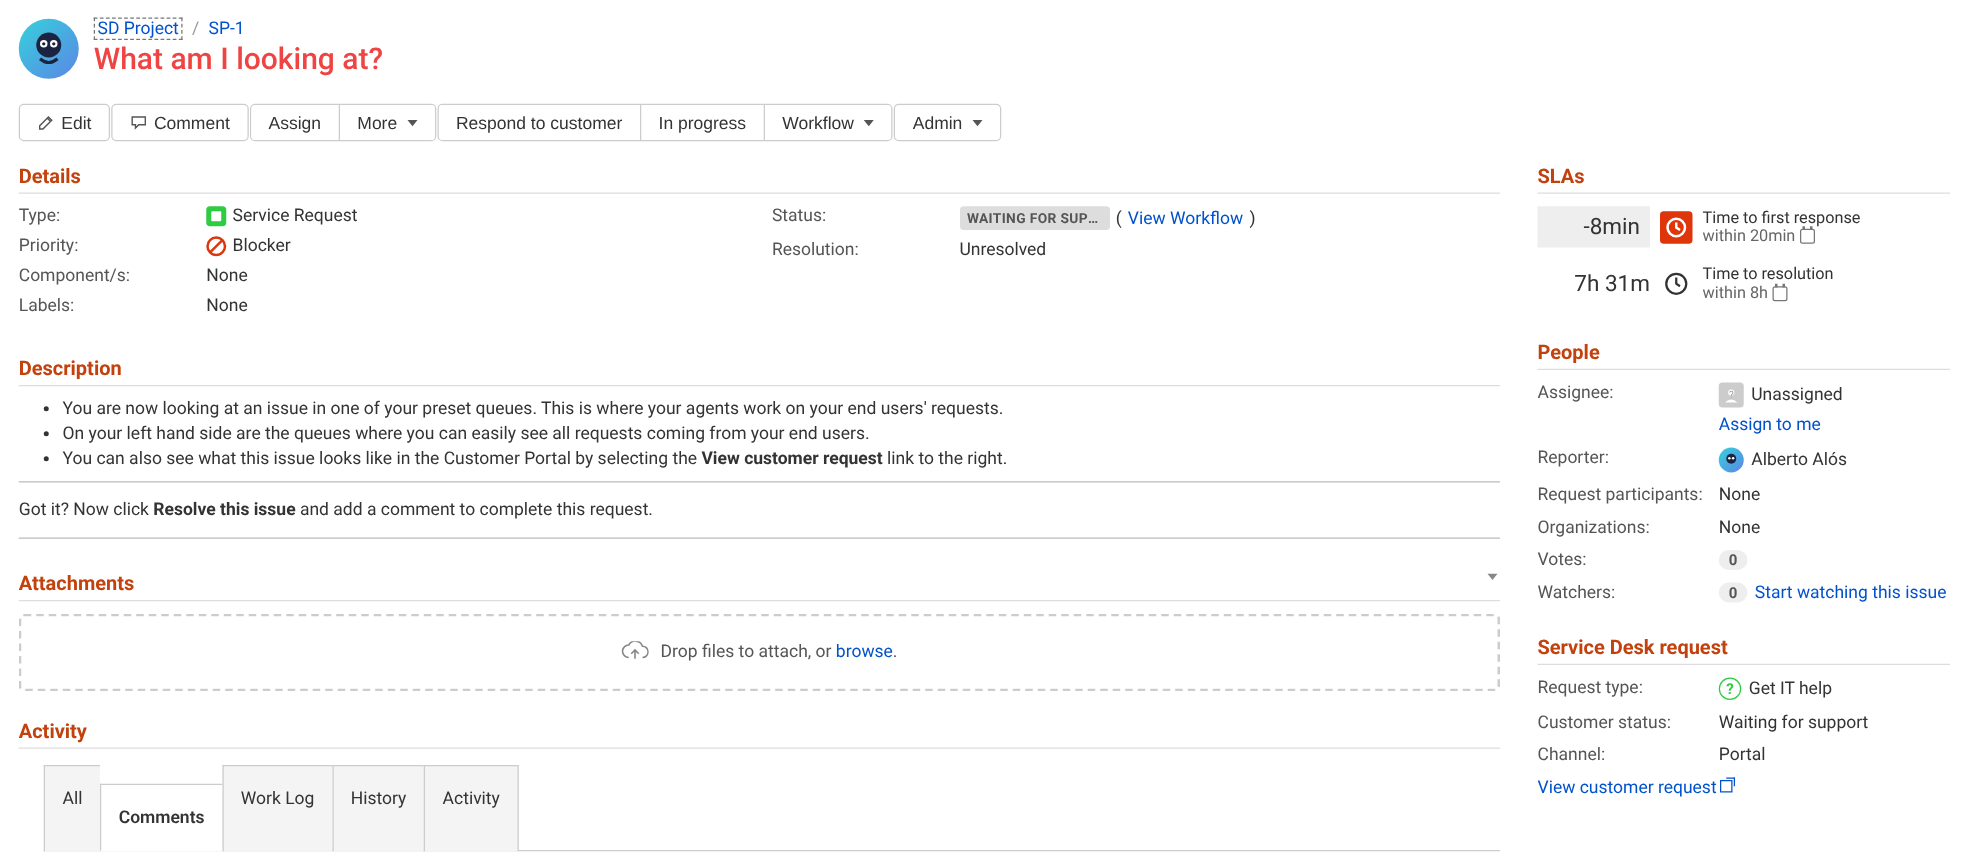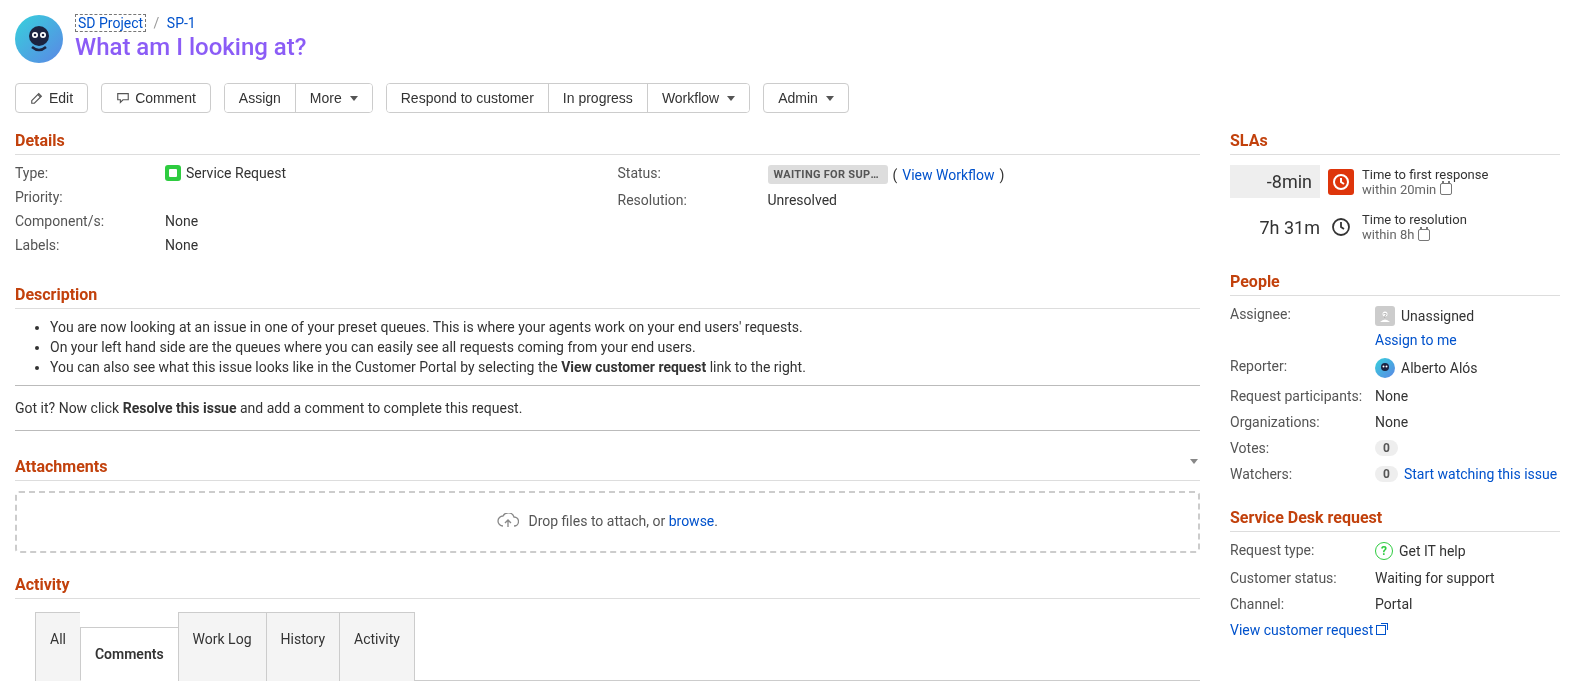--- a/index.html
+++ b/index.html
@@ -14,22 +14,22 @@
   a { color: #0052cc; text-decoration: none; }
   .header-row { display: flex; align-items: flex-start; gap: 12px; }
   .project-avatar {
     width: 48px; height: 48px; border-radius: 50%;
     background: linear-gradient(135deg, #36d1dc, #5b86e5);
     display: flex; align-items: center; justify-content: center;
   }
   .breadcrumb { font-size: 14px; color: #555; }
   .breadcrumb .sep { color: #999; margin: 0 4px; }
   .breadcrumb .project-link { border: 1px dashed #777; padding: 0 2px; }
-  h1.issue-title { font-size: 24px; font-weight: 500; margin: 2px 0 10px 0; color: #8b5cf6; }
-  .toolbar { display: flex; gap: 13px; margin-top: 12px; margin-bottom: 18px; flex-wrap: wrap; }
+  h1.issue-title { font-size: 24px; font-weight: 500; margin: 2px 0 10px 0; color: #ef4444; }
+  .toolbar { display: flex; gap: 1px; margin-top: 12px; margin-bottom: 18px; flex-wrap: wrap; }
   .btn-group { display: inline-flex; border: 1px solid #ccc; border-radius: 4px; overflow: hidden; }
   .btn {
     background: #fff; border: none; padding: 6px 14px; font-size: 14px; cursor: pointer;
     display: inline-flex; align-items: center; gap: 5px; color: #333;
   }
   .btn-group .btn + .btn { border-left: 1px solid #ccc; }
   .btn-single { border: 1px solid #ccc; border-radius: 4px; }
   .caret {
     display: inline-block; width: 0; height: 0;
     border-left: 4px solid transparent; border-right: 4px solid transparent;
@@ -175,20 +175,24 @@
             <span class="type-icon">
                 <svg width="10" height="10" viewBox="0 0 10 10">
                   <rect x="1" y="1" width="8" height="8" rx="1" fill="#fff"></rect>
                 </svg>
               </span>
             <span>Service Request</span>
           </div>
         </div>
         <div class="detail-row">
           <div class="detail-label">Priority:</div>
+          <div class="detail-value">
+            <span class="blocker-icon"></span>
+            <span>Blocker</span>
+          </div>
         </div>
         <div class="detail-row">
           <div class="detail-label">Component/s:</div>
           <div class="detail-value">None</div>
         </div>
         <div class="detail-row">
           <div class="detail-label">Labels:</div>
           <div class="detail-value">None</div>
         </div>
       </div>

